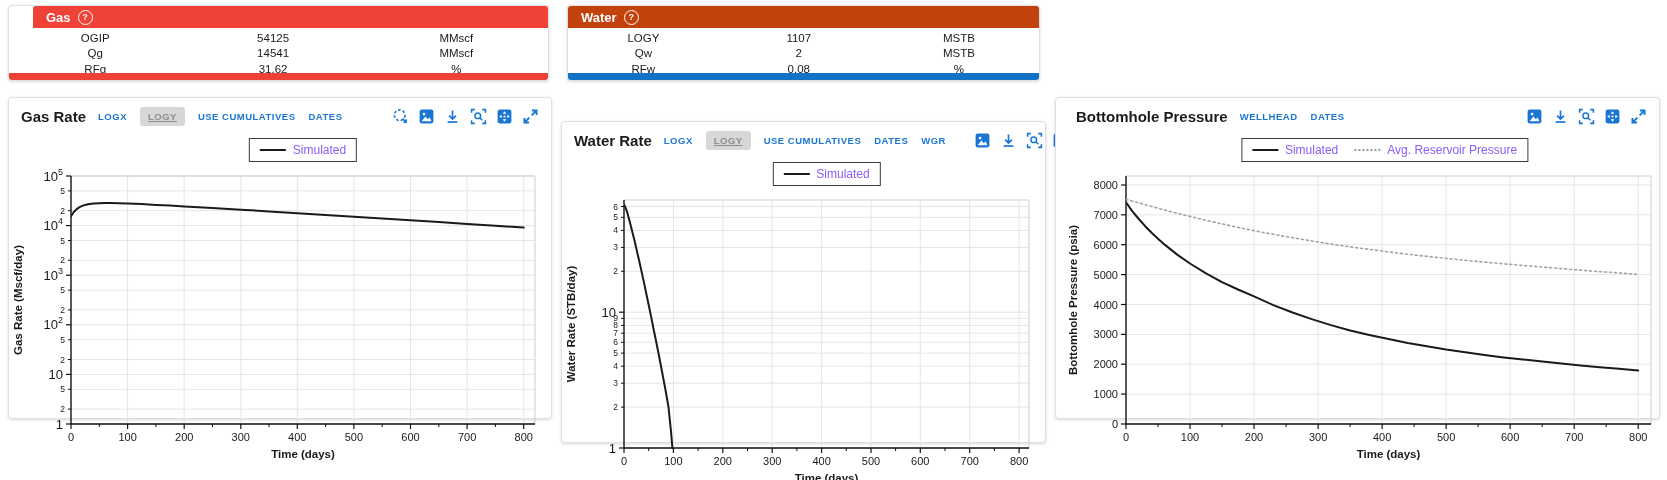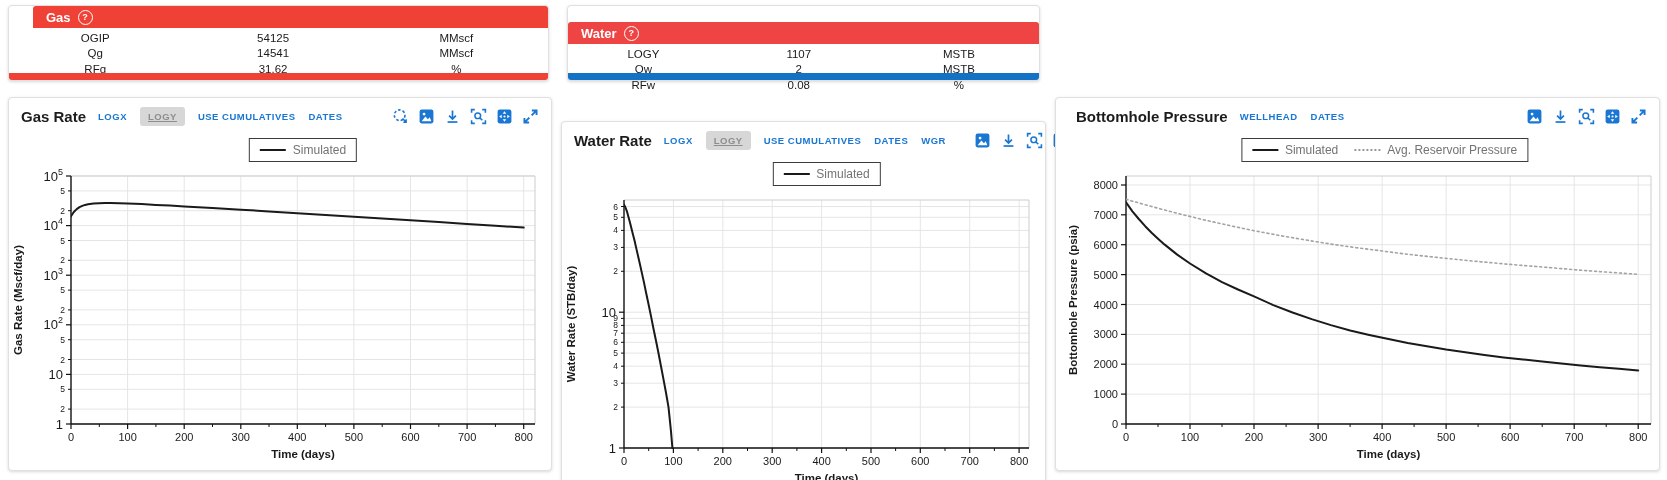--- a/index.html
+++ b/index.html
@@ -10,33 +10,33 @@
   .sum-card{height:76px;}
   .sum-header{height:22px;display:flex;align-items:center;gap:7px;padding-left:13px;
               border-radius:3px 3px 0 0;color:#fff;font-size:13px;font-weight:bold;}
   .help{width:13px;height:13px;border:1.5px solid #fff;border-radius:50%;font-size:9px;
         font-weight:bold;display:flex;align-items:center;justify-content:center;color:#fff;cursor:pointer;}
   .sum-body{padding-top:2px;}
   .sum-row{display:grid;grid-template-columns:32% 34% 34%;font-size:11.5px;color:#1a1a1a;
            height:15.5px;align-items:center;text-align:center;}
   .sum-footer{position:absolute;bottom:0;left:0;right:0;height:7px;border-radius:0 0 3px 3px;}
   
-  .chart-card{height:374px;}
+  .chart-card{height:322px;}
   .chart-header{height:36px;display:flex;align-items:center;padding:0 12px;gap:12px;}
   .chart-title{font-size:15px;font-weight:bold;color:#1c1c1c;white-space:nowrap;}
   .toggles{display:flex;gap:13px;align-items:center;}
   .tg{font-size:9.5px;font-weight:bold;letter-spacing:.5px;color:#1976D2;cursor:pointer;white-space:nowrap;}
   .tg.active{background:#d7d7d7;color:#8d8d8d;padding:4px 8px;border-radius:3px;text-decoration:underline;}
   .spacer{flex:1;min-width:4px;}
   .iconbar{display:flex;gap:9px;align-items:center;}
   .icon{width:17px;height:17px;display:block;cursor:pointer;}
   .chart-body{position:relative;height:338px;}
   .legend{position:absolute;top:4px;left:50%;transform:translateX(-50%);margin-left:23px;
           display:flex;gap:16px;align-items:center;border:1px solid #3c3c3c;background:#fff;
-          padding:4px 10px;font-size:12px;color:#737373;white-space:nowrap;z-index:2;justify-content:flex-end;}
+          padding:4px 10px;font-size:12px;color:#8b5cf6;white-space:nowrap;z-index:2;justify-content:flex-end;}
   .leg-item{display:flex;align-items:center;gap:7px;}
   .leg-line{width:26px;height:0;border-top:2px solid #1a1a1a;}
   .leg-line.dotted{border-top:2px dotted #999;}
   svg text{font-family:"Liberation Sans",sans-serif;}
   
   .sum0{left:8px;top:5px;width:541px;}
   .sum1{left:567px;top:5px;width:473px;}
   .cc0{left:8px;top:97px;width:544px;}
   .cc1{left:561px;top:97px;width:485px;margin-top:24px;}
   .cc2{left:1055px;top:97px;width:605px;padding-left:8px;}
@@ -65,21 +65,21 @@
         <div class="sum-row">
           <span>RFg</span>
           <span>31.62</span>
           <span>%</span>
         </div>
       </div>
     <div class="sum-footer" style="background: rgb(239, 65, 54);"></div>
   </section>
 
   <section class="card sum-card sum1">
-    <div class="sum-header" style="background: #ef4444; margin-top: 16px;">
+    <div class="sum-header" style="background: #c2410c;">
       <span>Water</span>
       <span class="help">?</span>
     </div>
     <div class="sum-body">
         <div class="sum-row">
           <span>LOGY</span>
           <span>1107</span>
           <span>MSTB</span>
         </div>
         <div class="sum-row">

